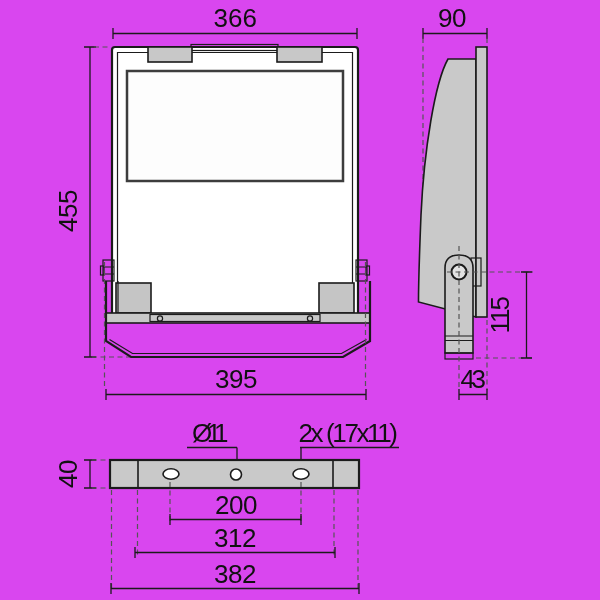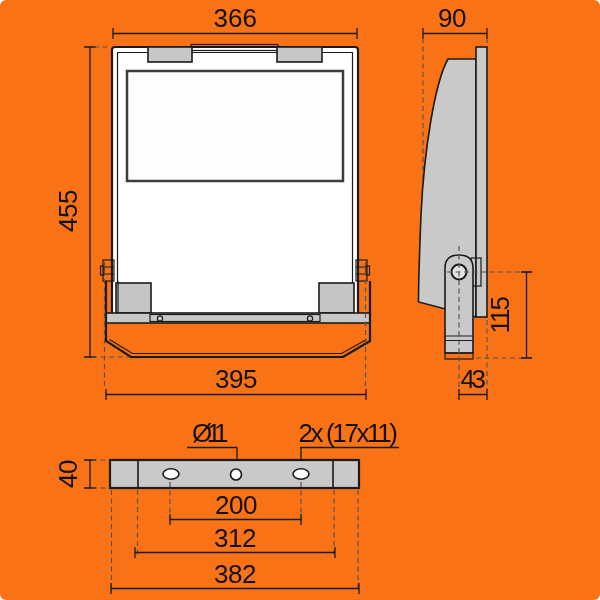--- a/index.html
+++ b/index.html
@@ -1,16 +1,16 @@
 <!DOCTYPE html>
 <html><head>
 <meta charset="utf-8">
 <style>
   html,body{margin:0;padding:0;background:#ffffff;}
-  .stage{width:600px;height:600px;position:relative;background:#f97316;overflow:hidden;border-radius:6px;}
+  .stage{width:600px;height:600px;position:relative;background:#d946ef;overflow:hidden;}
   svg{display:block;}
   .dim-text{
     font-family:"Liberation Sans", sans-serif;
     font-size:26px;
     fill:#111;
     letter-spacing:-0.5px;
   }
   .thick{stroke:#1b1b1b;stroke-width:2.2;}
   .med{stroke:#1b1b1b;stroke-width:1.6;}
   .thin{stroke:#1b1b1b;stroke-width:1.2;fill:none;}

